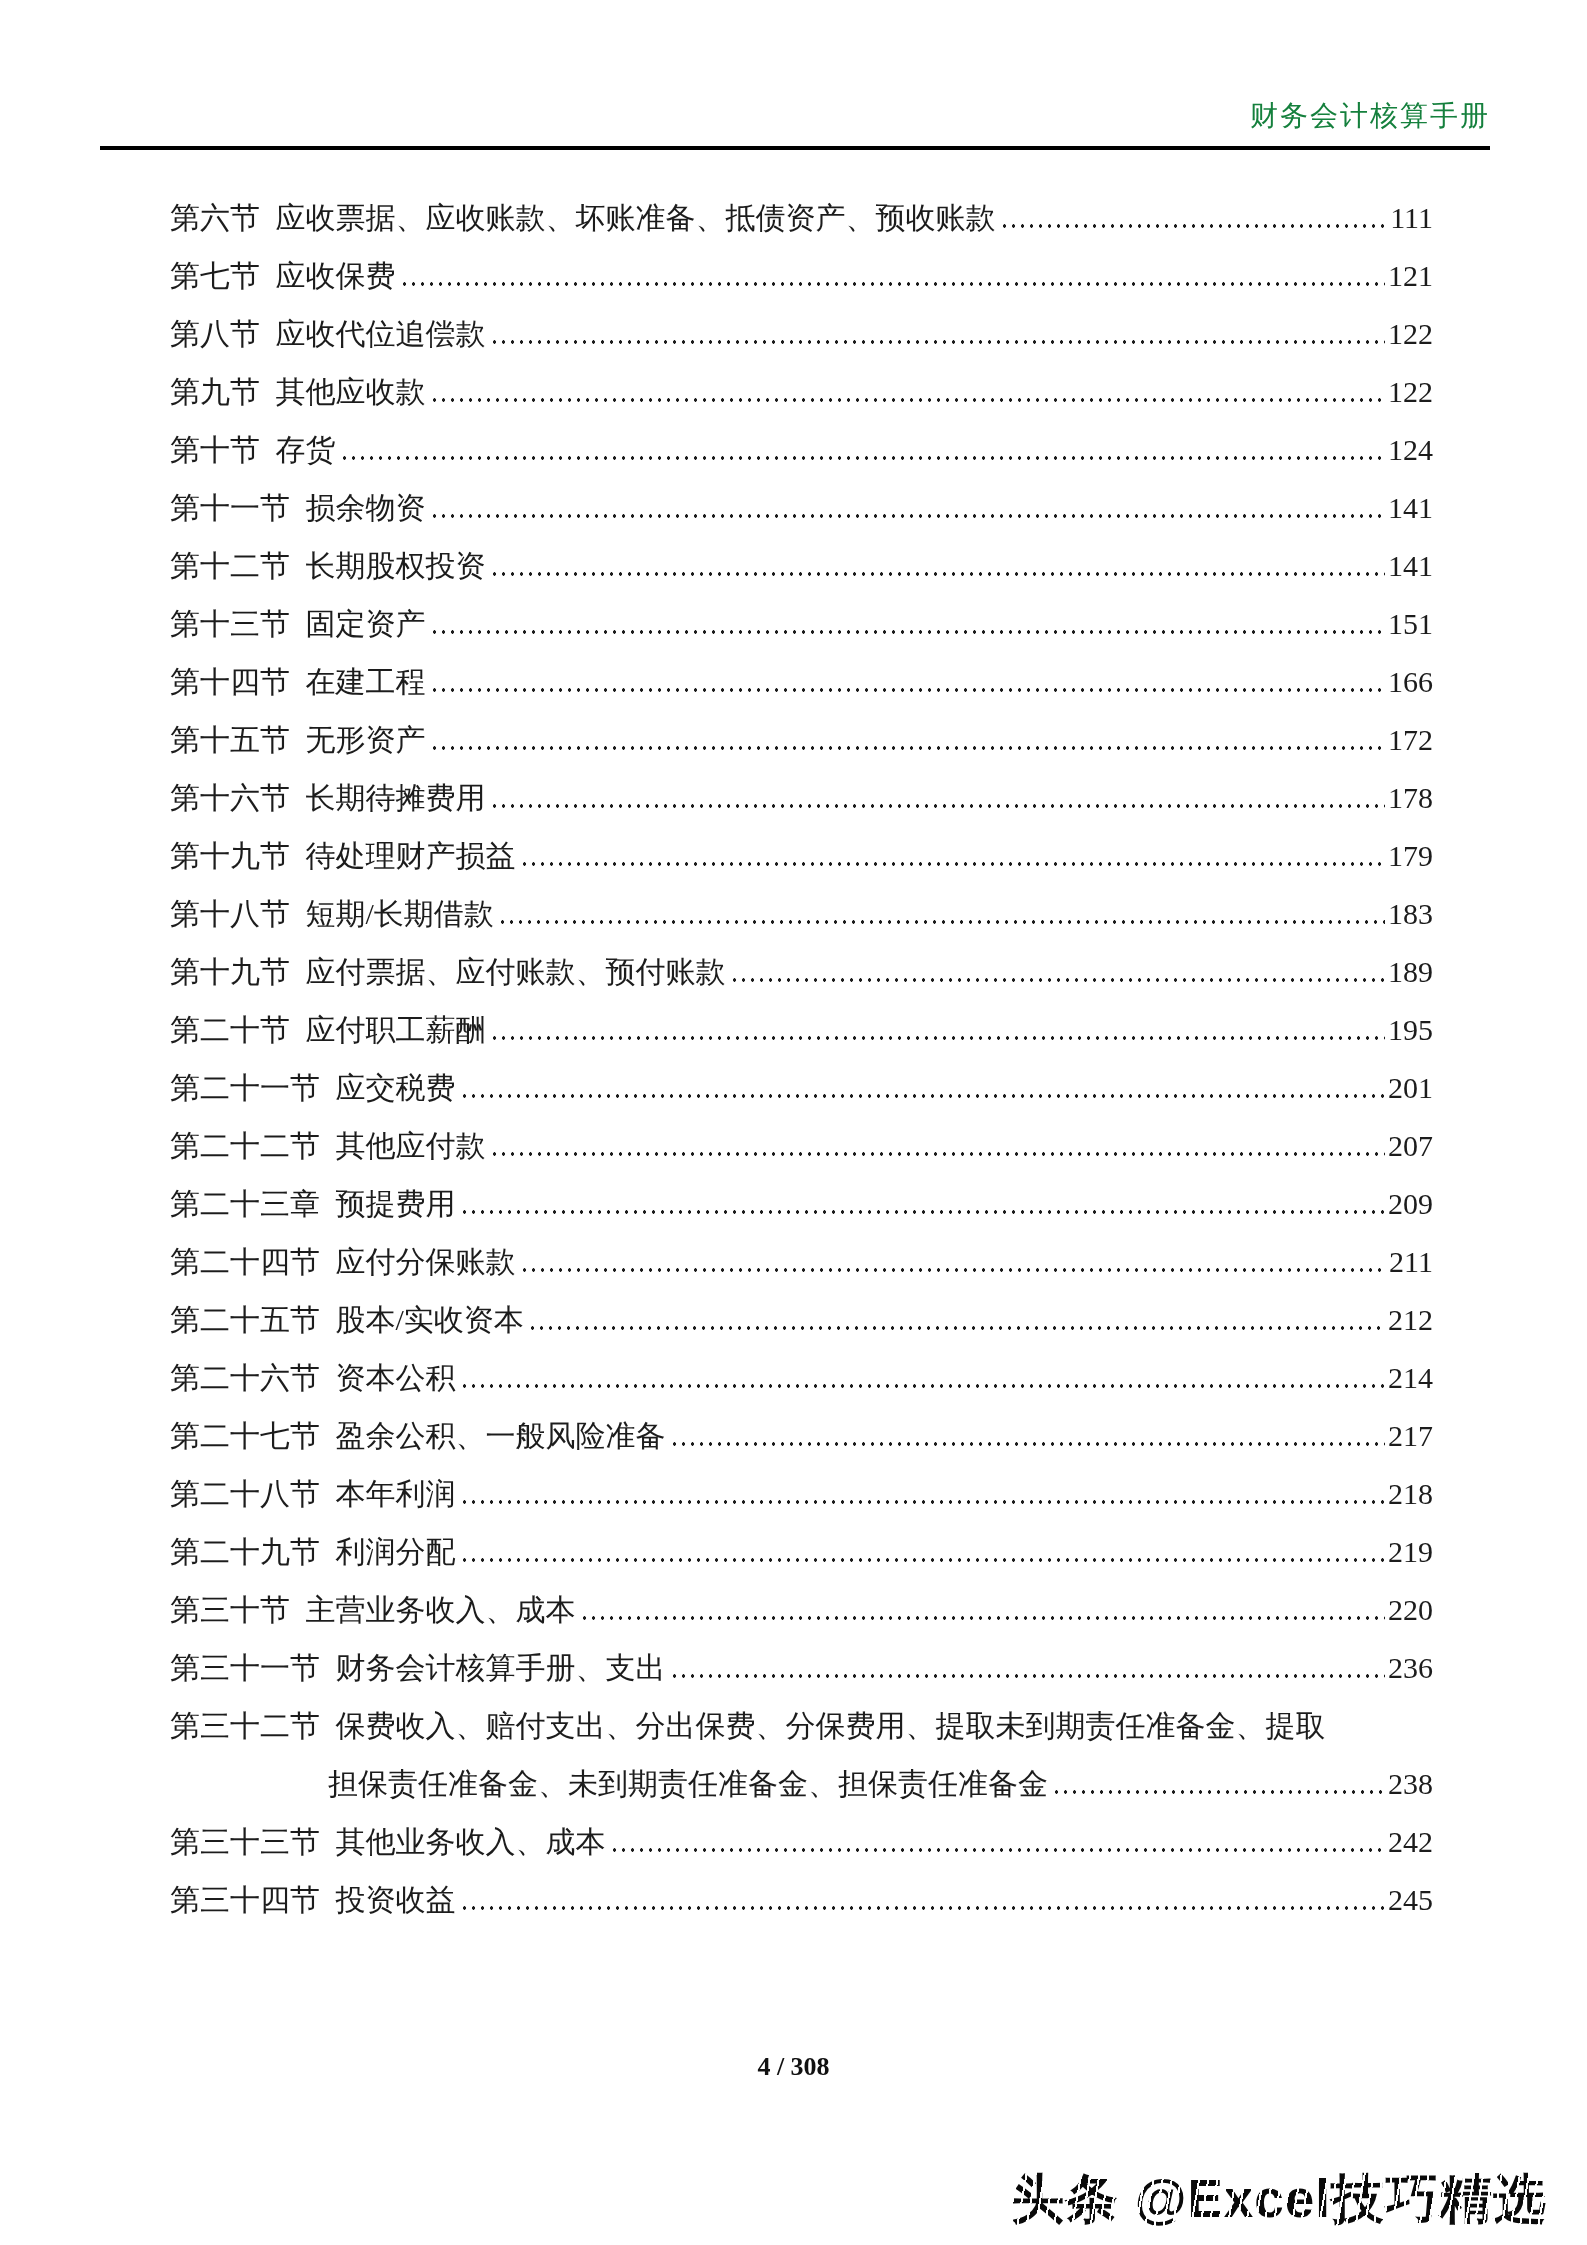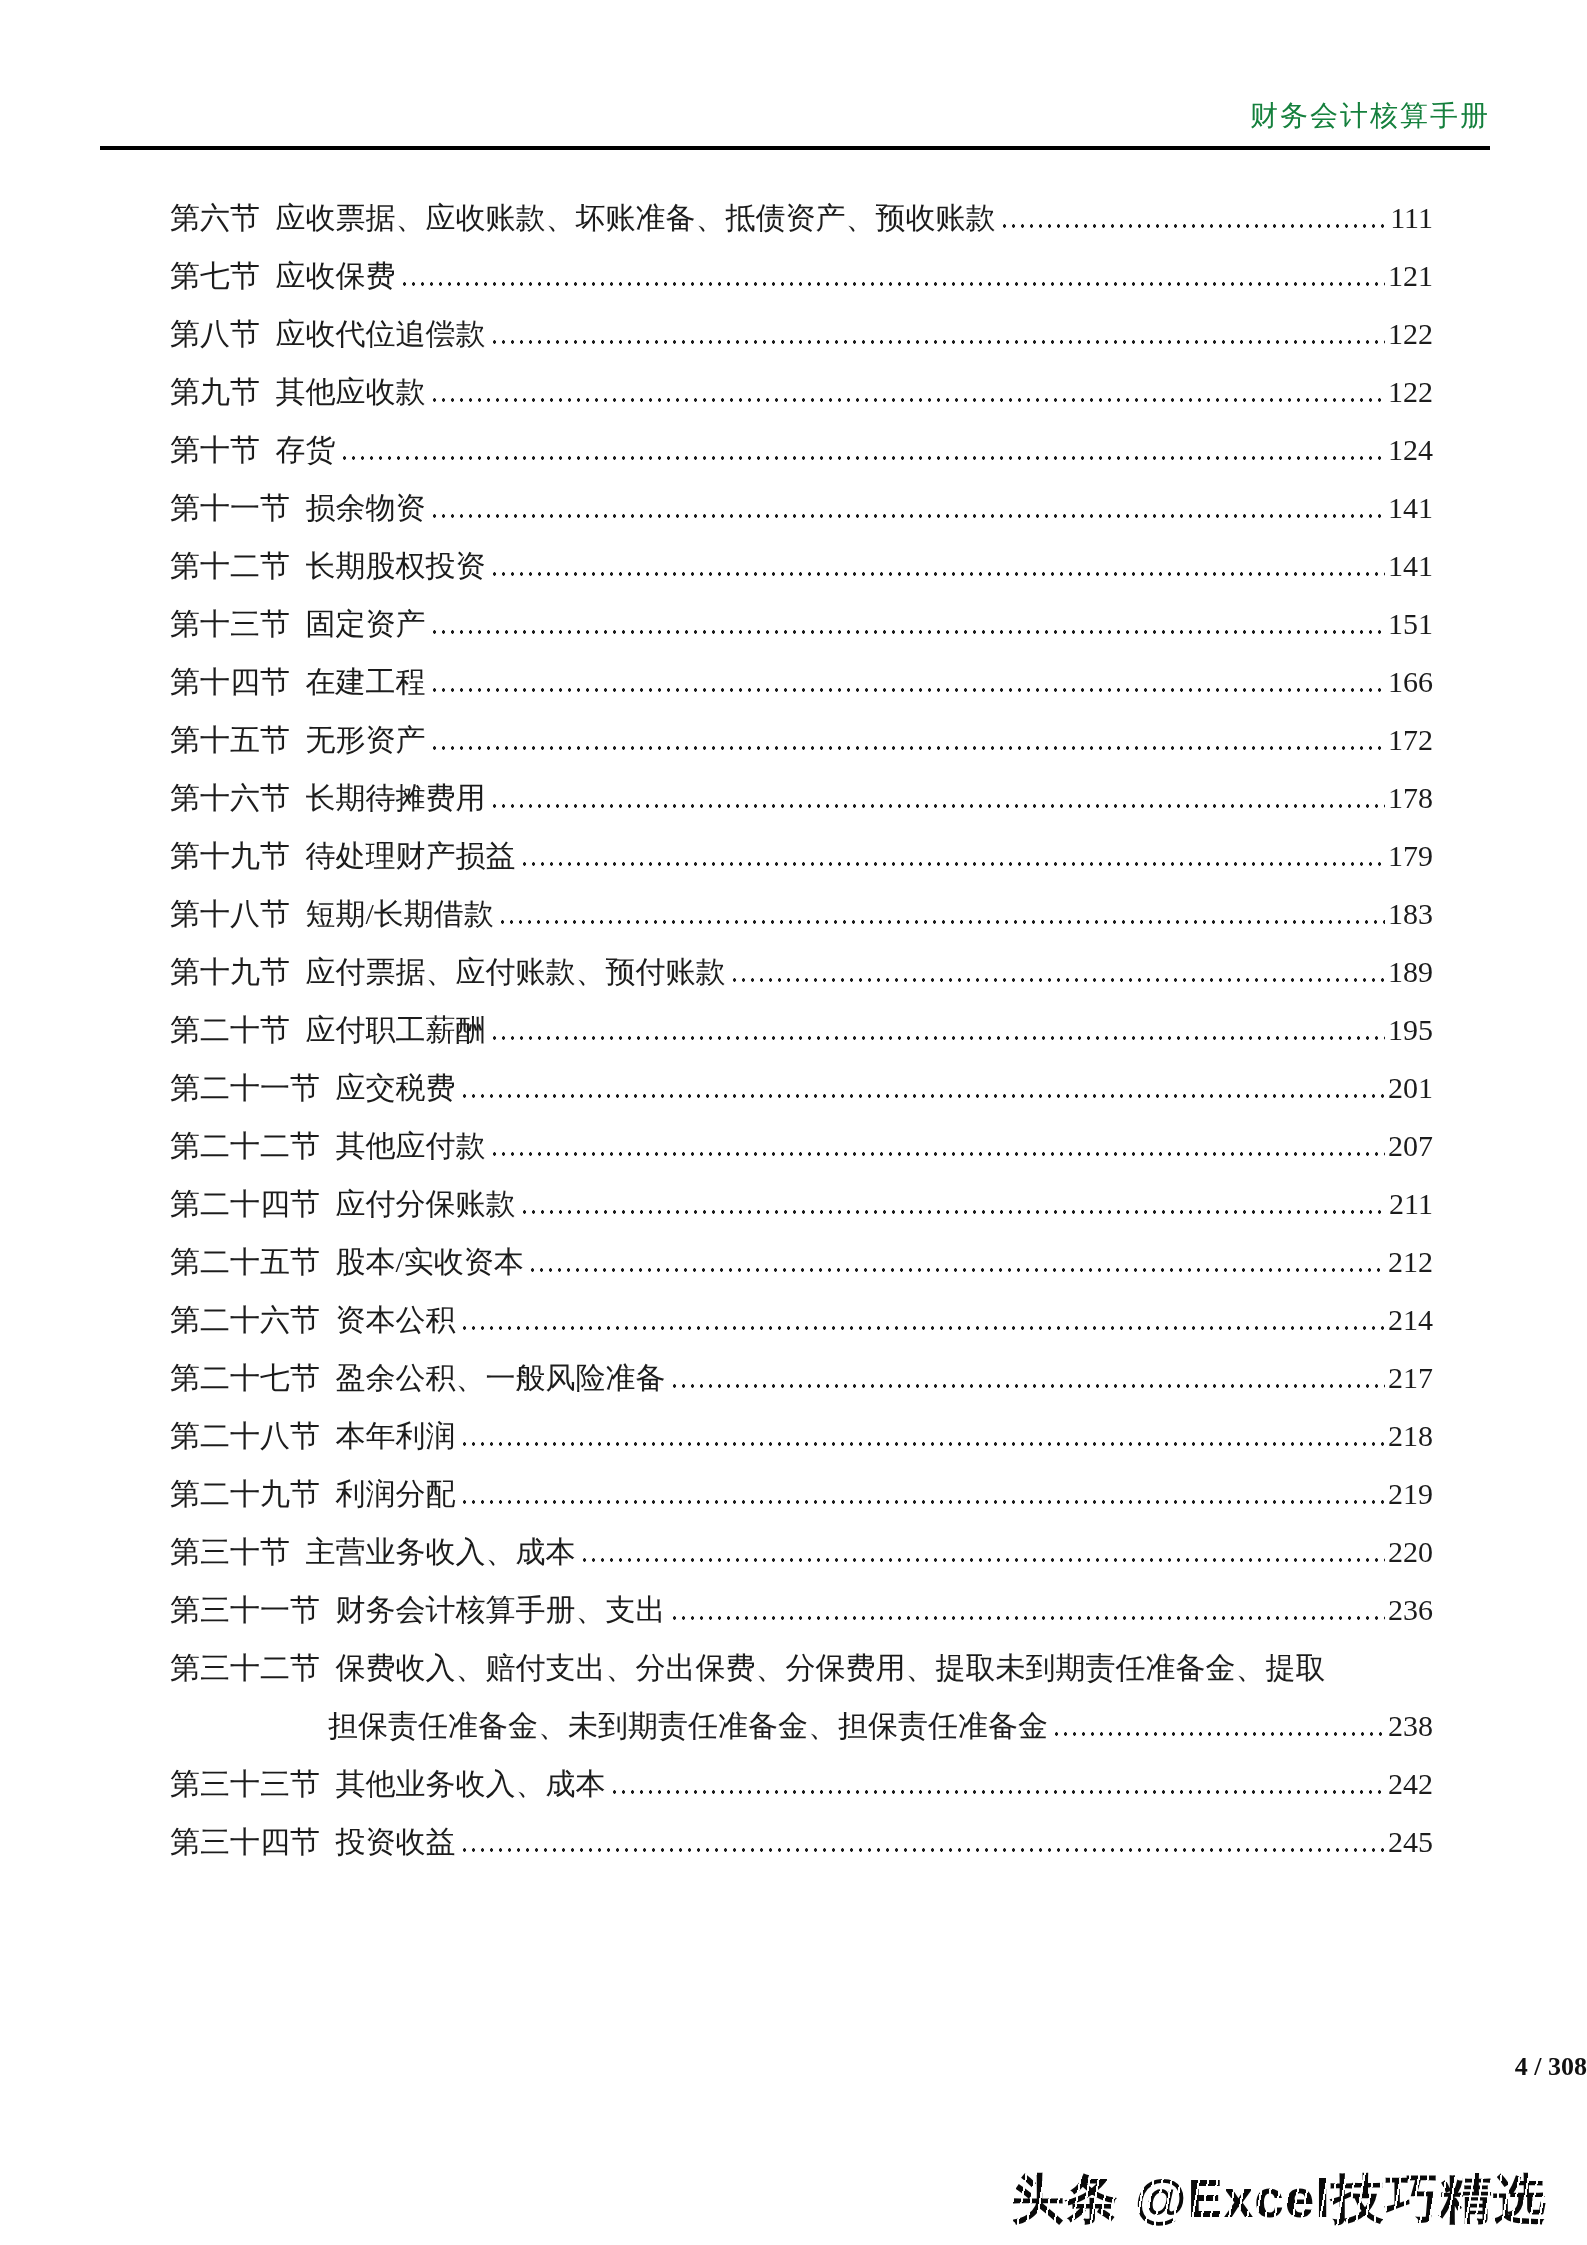--- a/index.html
+++ b/index.html
@@ -39,21 +39,21 @@
     background-size: 9px 4px;
     background-repeat: repeat-x;
     background-position: left bottom;
   }
   .toc-page {
     flex: 0 0 auto;
     font-size: 30px; line-height: 1.15;
   }
   .footer {
     position: absolute; top: 2052px; left: 0; width: 100%;
-    text-align: right;
+    text-align: center;
     font-size: 26px; font-weight: bold; color: #111;
   }
   .watermark {
     position: absolute; top: 2164px; right: 40px;
     font-family: "Liberation Sans", "DejaVu Sans", sans-serif;
     font-size: 53px; font-weight: bold; letter-spacing: 1px;
     color: #141414;
   }
   @supports ((-webkit-background-clip: text) or (background-clip: text)) {
     .watermark {
@@ -152,20 +152,25 @@
       <span class="toc-text">第二十一节 应交税费</span>
       <span class="leader"></span>
       <span class="toc-page">201</span>
     </div>
     <div class="toc-row">
       <span class="toc-text">第二十二节 其他应付款</span>
       <span class="leader"></span>
       <span class="toc-page">207</span>
     </div>
     <div class="toc-row">
+      <span class="toc-text">第二十三章 预提费用</span>
+      <span class="leader"></span>
+      <span class="toc-page">209</span>
+    </div>
+    <div class="toc-row">
       <span class="toc-text">第二十四节 应付分保账款</span>
       <span class="leader"></span>
       <span class="toc-page">211</span>
     </div>
     <div class="toc-row">
       <span class="toc-text">第二十五节 股本/实收资本</span>
       <span class="leader"></span>
       <span class="toc-page">212</span>
     </div>
     <div class="toc-row">

